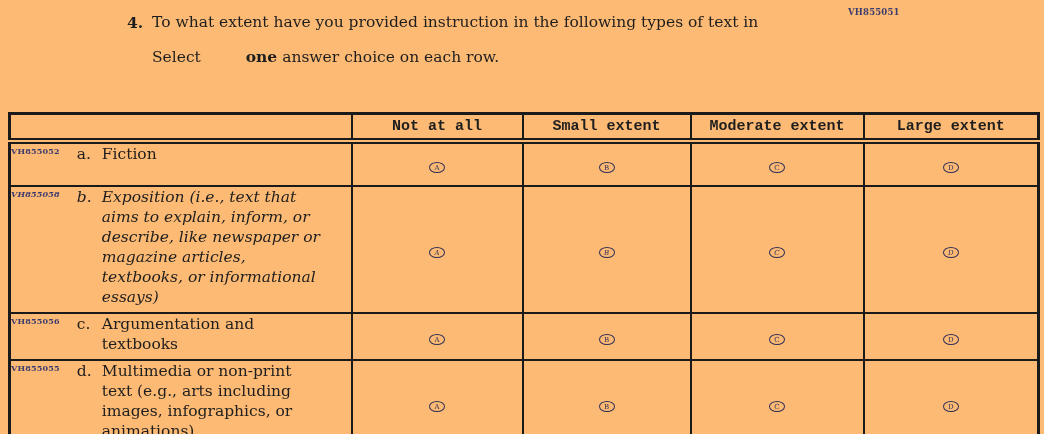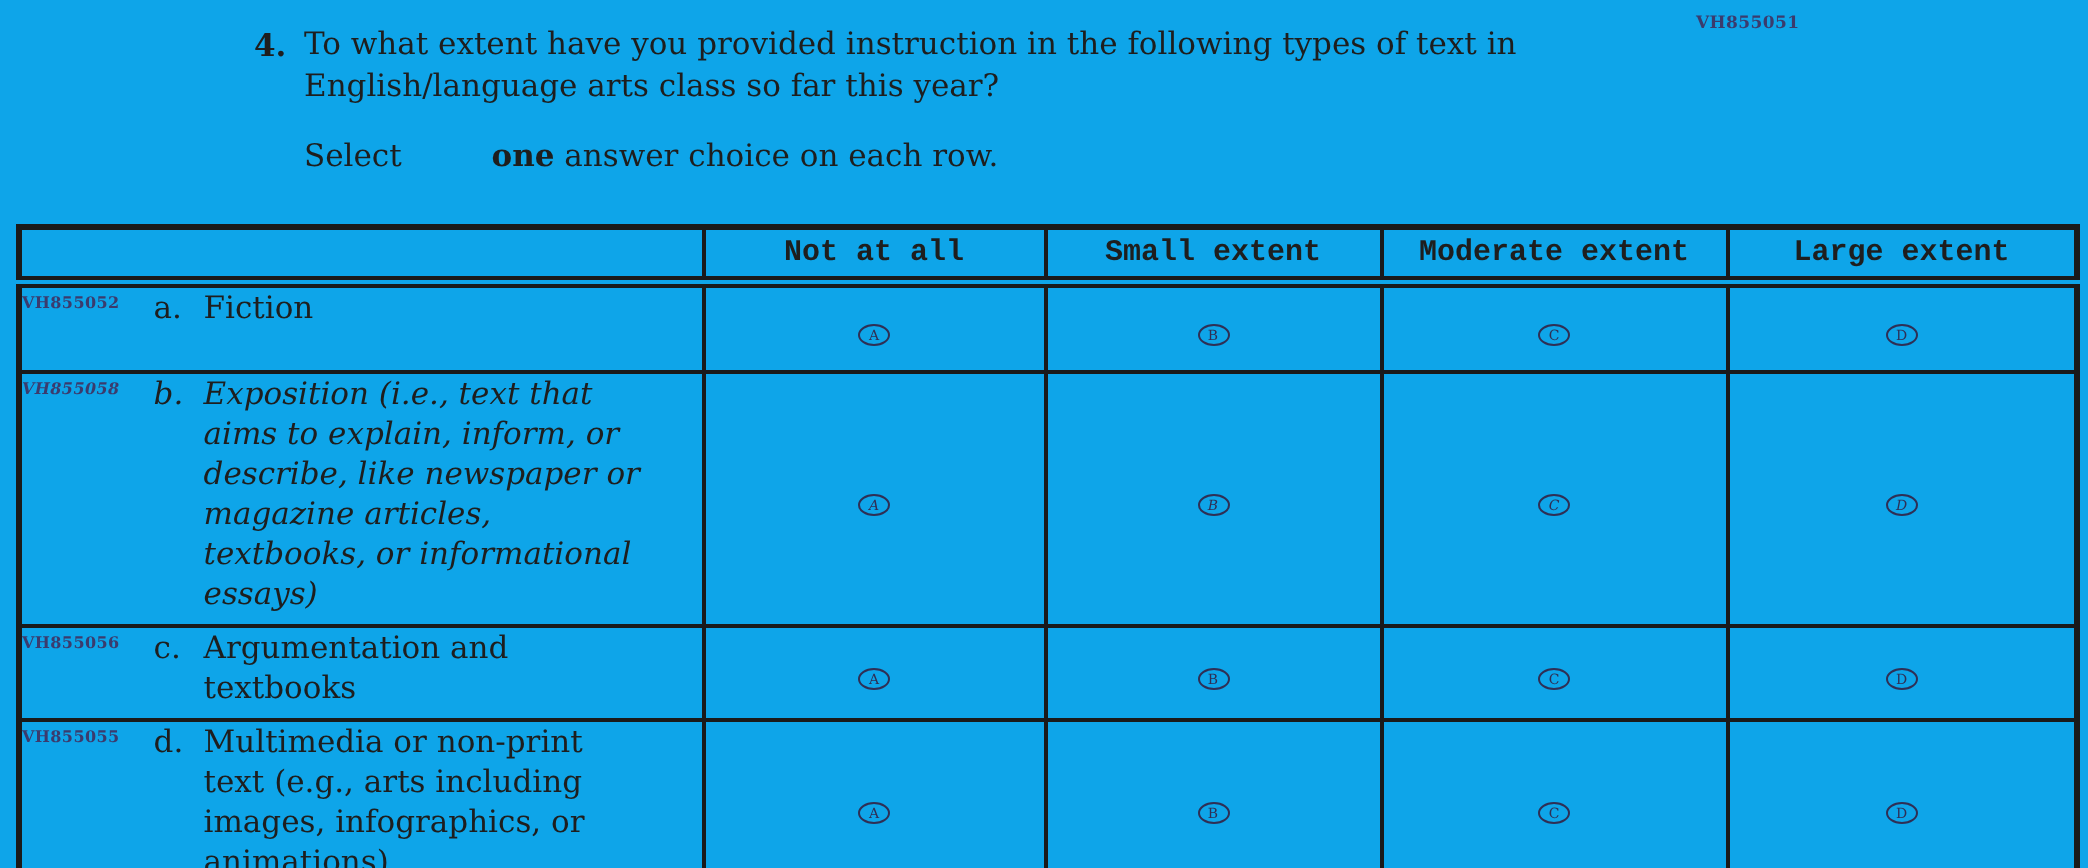--- a/index.html
+++ b/index.html
@@ -1,21 +1,21 @@
 <!DOCTYPE html>
 <html><head>
 <meta charset="utf-8">
 <style>
   * { margin: 0; padding: 0; box-sizing: border-box; }
   body { background: #e8e8e8; font-family: "DejaVu Serif", "Liberation Serif", serif; }
   .sheet {
     position: relative;
     width: 1044px;
     height: 434px;
-    background: #0ea5e9;
+    background: #fdba74;
     color: #1e1e1e;
     overflow: hidden;
   }
   .top-code {
     position: absolute;
     left: 848px;
     top: 7px;
     font-size: 8.5px;
     font-weight: bold;
     color: #3b3b6d;
@@ -114,21 +114,20 @@
 <body>
 
 <div class="sheet">
 
   <div class="top-code">VH855051</div>
 
   <div class="question">
     <div class="q-num">4.</div>
     <div class="q-text">
       <div>To what extent have you provided instruction in the following types of text in</div>
-      <div>English/language arts class so far this year?</div>
       <div class="q-instruction"><span>Select </span><b>one</b><span> answer choice on each row.</span></div>
     </div>
   </div>
 
   <table class="grid">
     <colgroup>
       <col style="width:342px">
       <col style="width:171px">
       <col style="width:168px">
       <col style="width:173px">

